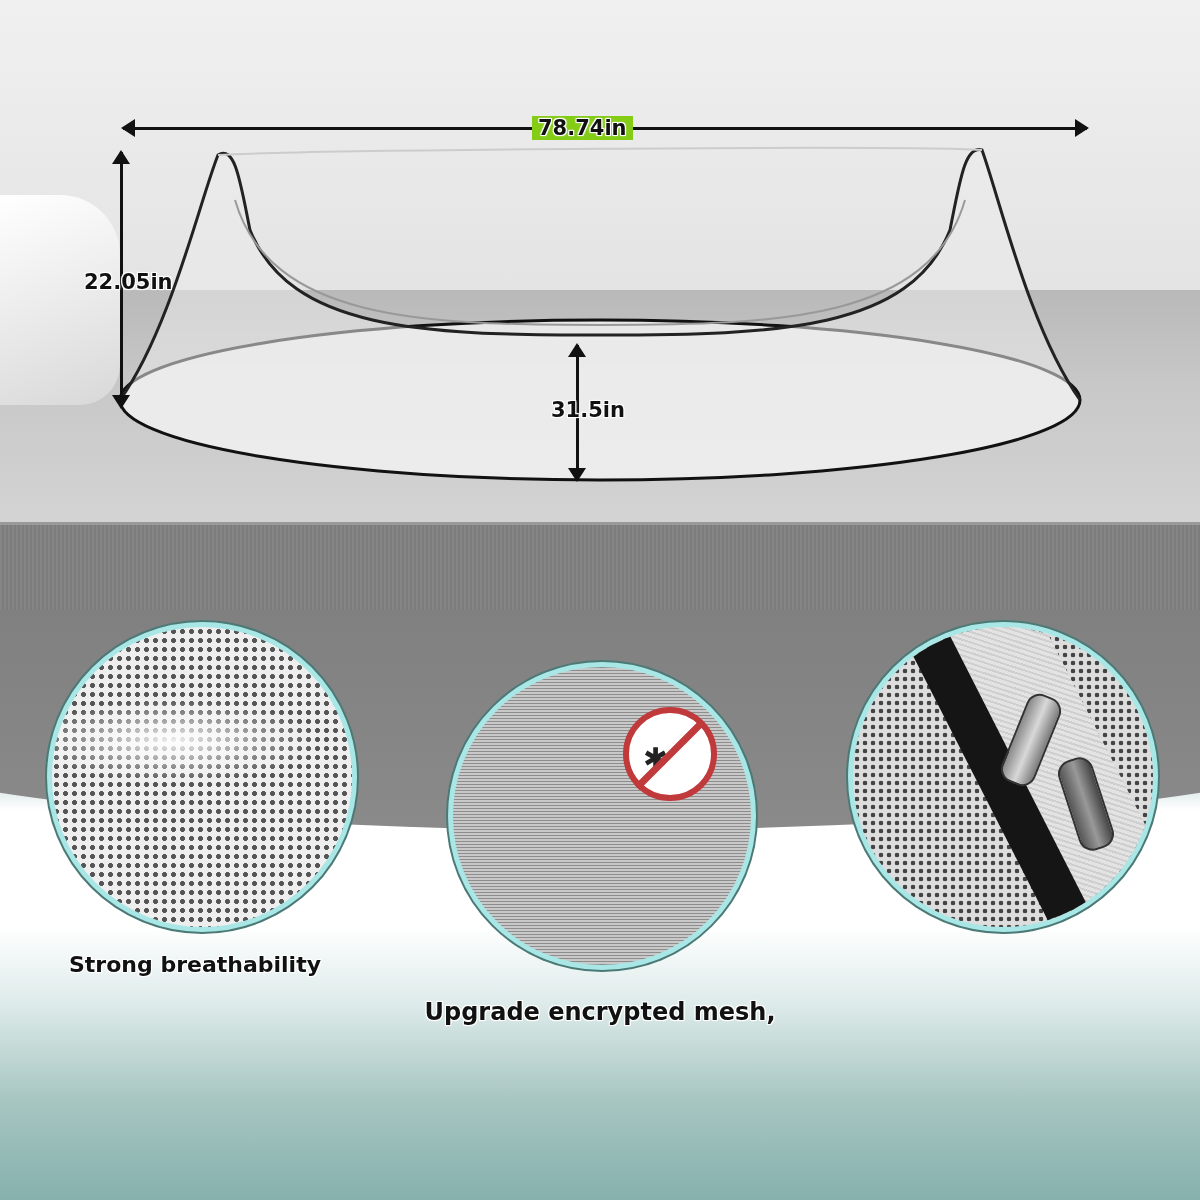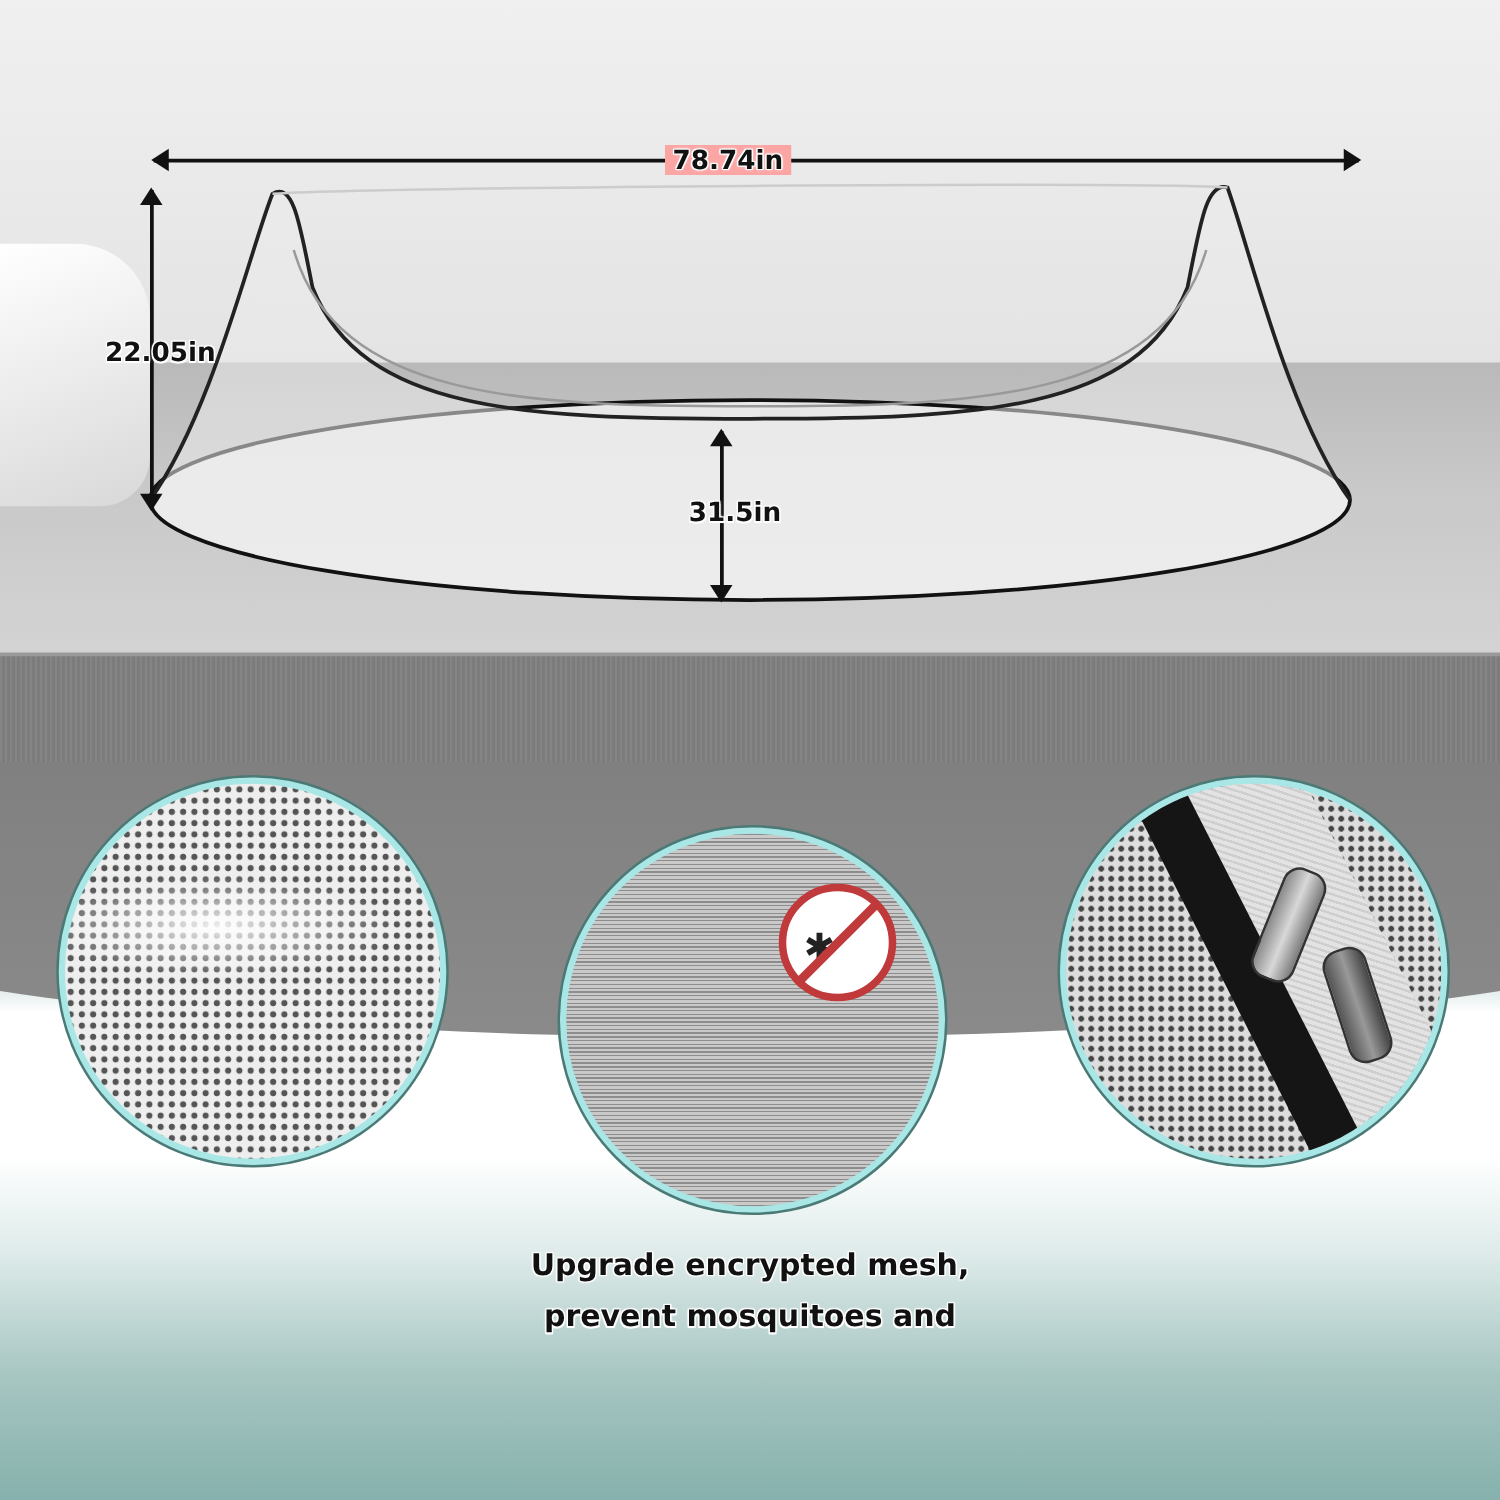--- a/index.html
+++ b/index.html
@@ -23,21 +23,21 @@
   .measure-h::before{content:"";position:absolute;left:-2px;top:-8px;border-right:14px solid #111;border-top:9px solid transparent;border-bottom:9px solid transparent;}
   .measure-h::after{content:"";position:absolute;right:-2px;top:-8px;border-left:14px solid #111;border-top:9px solid transparent;border-bottom:9px solid transparent;}
   .measure-v1{position:absolute;left:120px;top:152px;width:3px;height:255px;background:#111;}
   .measure-v1::before{content:"";position:absolute;left:-8px;top:-2px;border-bottom:14px solid #111;border-left:9px solid transparent;border-right:9px solid transparent;}
   .measure-v1::after{content:"";position:absolute;left:-8px;bottom:-2px;border-top:14px solid #111;border-left:9px solid transparent;border-right:9px solid transparent;}
   .measure-v2{position:absolute;left:576px;top:345px;width:3px;height:135px;background:#111;}
   .measure-v2::before{content:"";position:absolute;left:-8px;top:-2px;border-bottom:14px solid #111;border-left:9px solid transparent;border-right:9px solid transparent;}
   .measure-v2::after{content:"";position:absolute;left:-8px;bottom:-2px;border-top:14px solid #111;border-left:9px solid transparent;border-right:9px solid transparent;}
   .dim-label{position:absolute;font-family:"DejaVu Sans",sans-serif;font-weight:bold;font-size:21px;color:#111;
     text-shadow:0 0 2px #fff,0 0 3px #fff,1px 1px 0 #fff,-1px -1px 0 #fff,1px -1px 0 #fff,-1px 1px 0 #fff;padding:0 6px;}
-  .dim-width{left:532px;top:116px;background:#fca5a5;}
+  .dim-width{left:532px;top:116px;background:#84cc16;}
   .dim-height{left:78px;top:270px;}
   .dim-depth{left:533px;top:398px;margin-left:12px;}
 
   .net-svg{position:absolute;left:0;top:0;}
 
   .circle{position:absolute;width:300px;height:300px;border-radius:50%;border:5px solid #a9e6e6;overflow:hidden;box-shadow:0 0 0 2px #4b7a76;}
   .c1{left:47px;top:622px;
     background:radial-gradient(ellipse 70% 20% at 40% 38%,rgba(255,255,255,.9),rgba(255,255,255,0) 70%),
     radial-gradient(circle,#555 2.2px,#eee 2.8px) 0 0/9px 9px,#e0e0e0;}
   .c2{left:448px;top:662px;width:298px;height:298px;
@@ -95,17 +95,17 @@
     </div>
   </div>
 
   <div class="circle c3">
     <div class="zip-white"></div>
     <div class="zip-black"></div>
     <div class="puller p1"></div>
     <div class="puller p2"></div>
   </div>
 
+  <div class="caption cap1">Strong breathability</div>
   <div class="caption cap2">
     <div>Upgrade encrypted mesh,</div>
-    <div>prevent mosquitoes and</div>
   </div>
 </div>
 
 </body></html>

